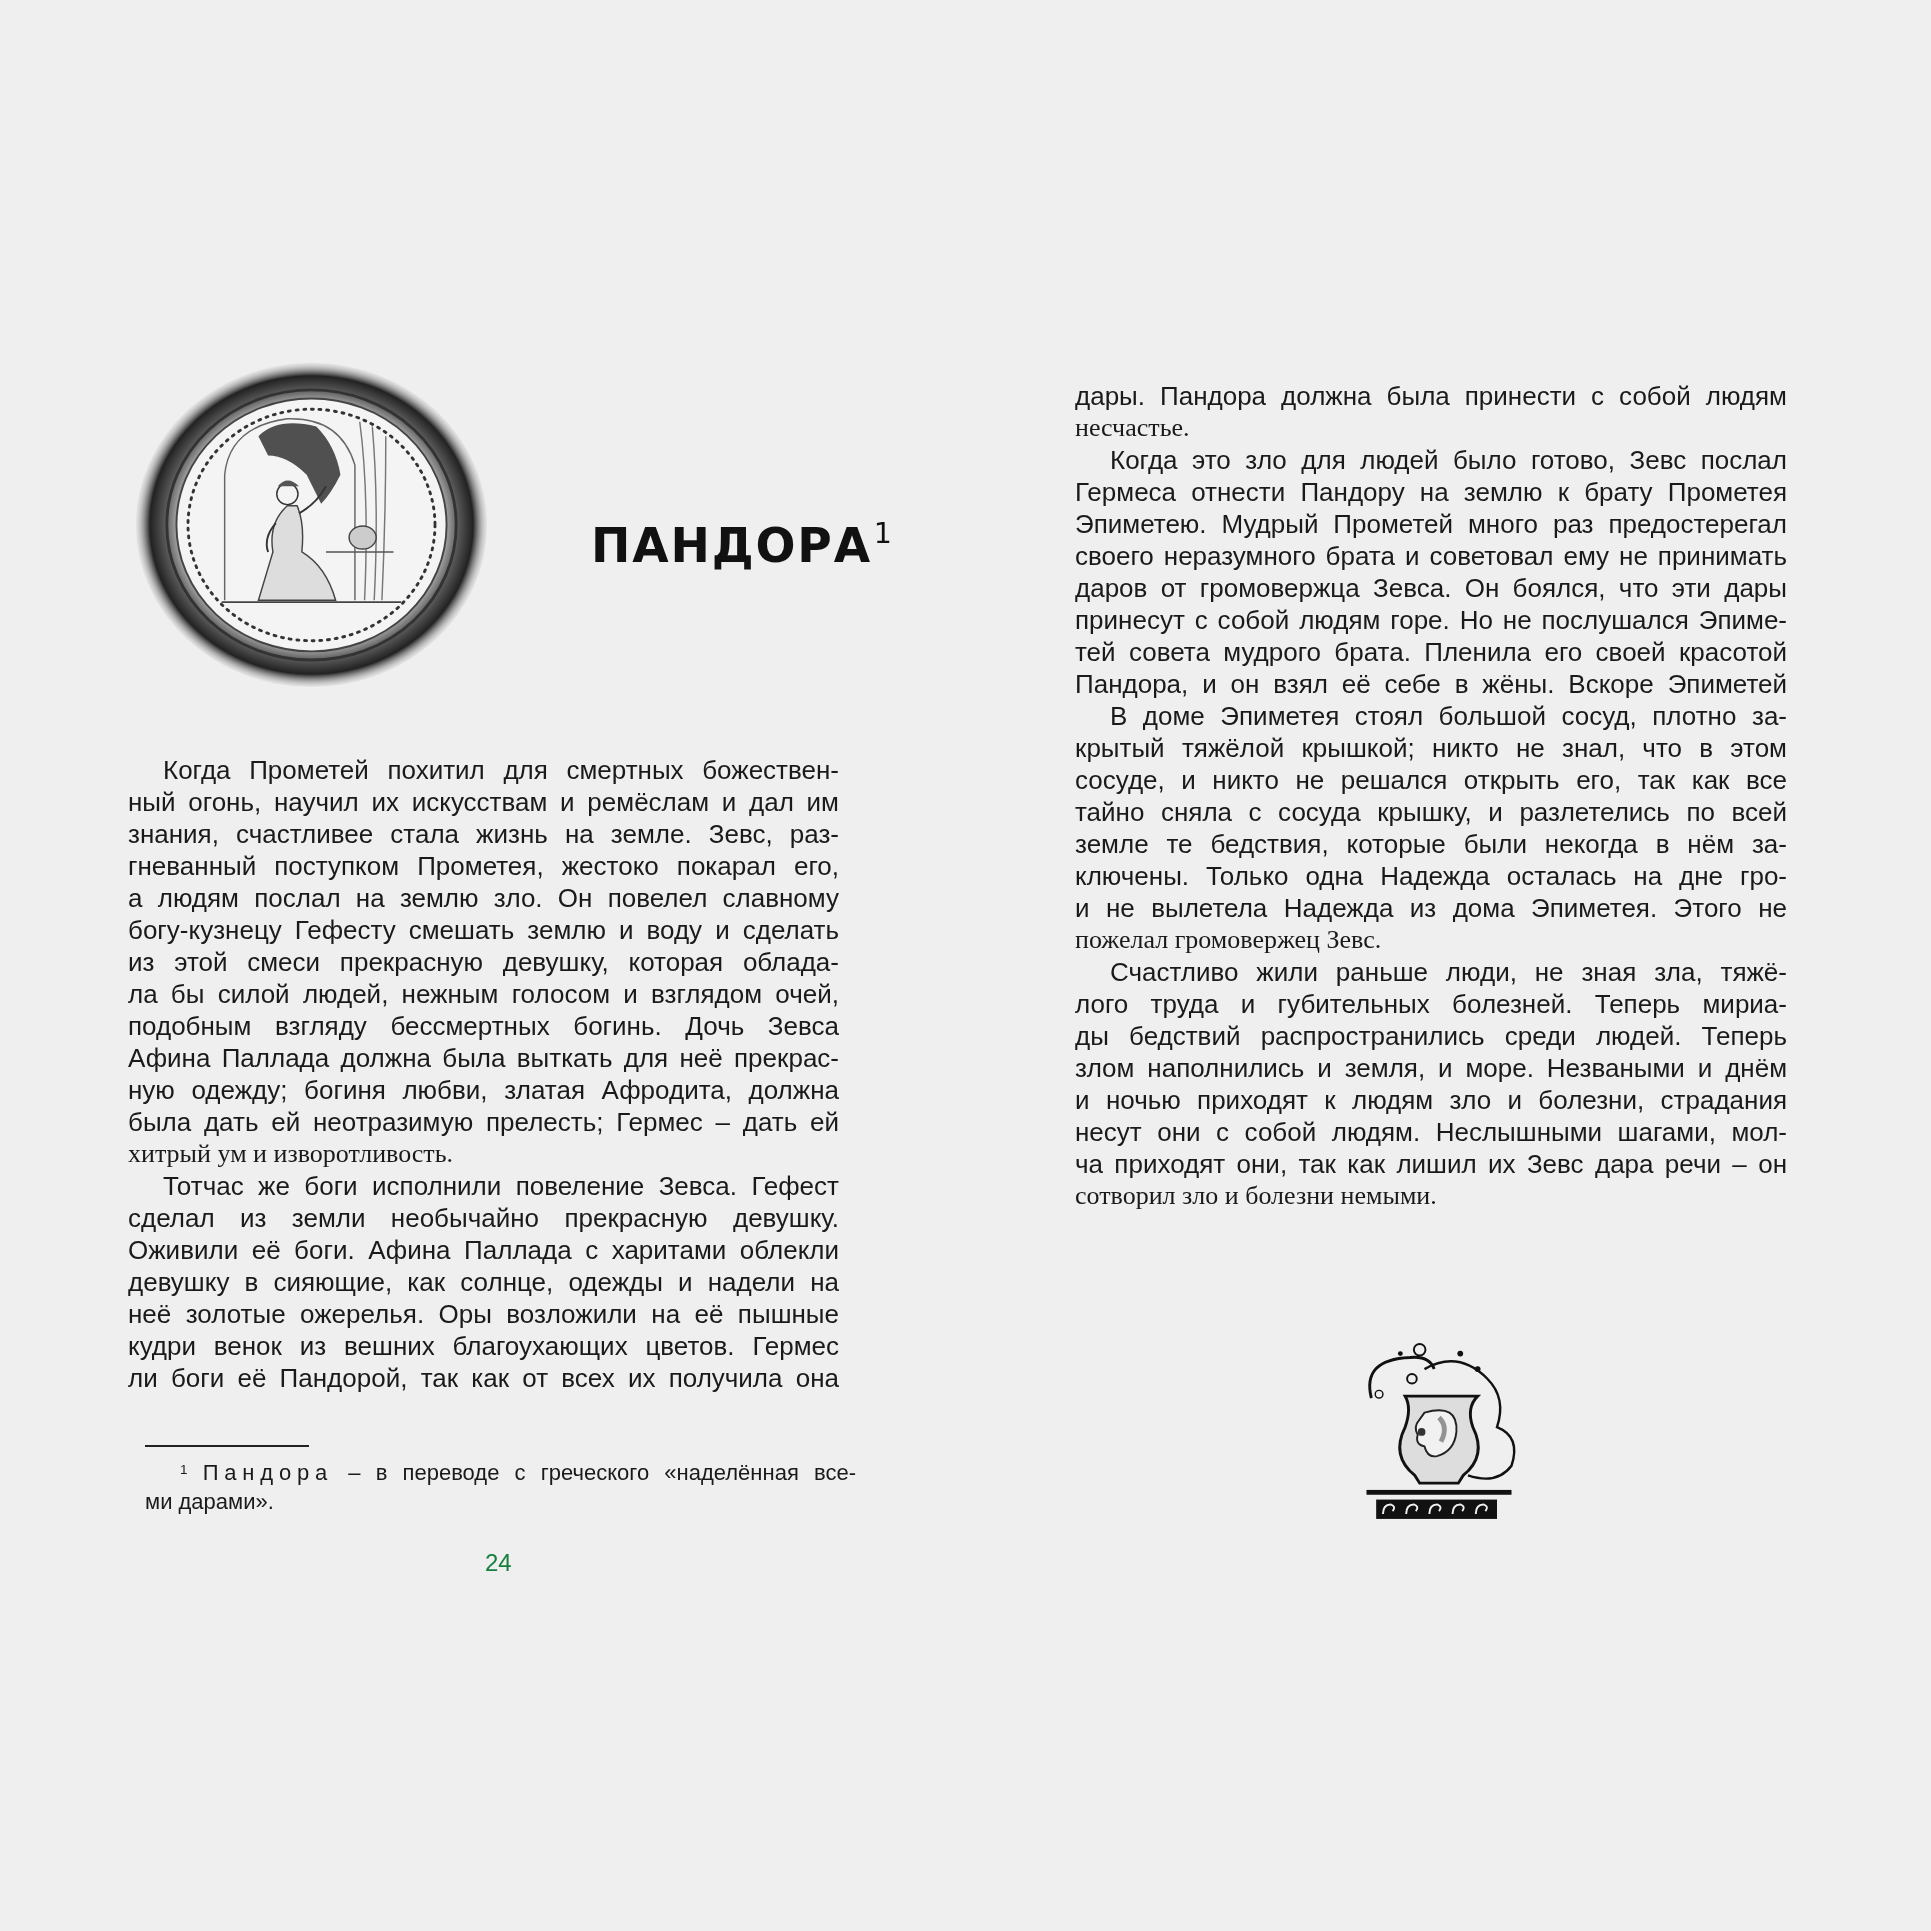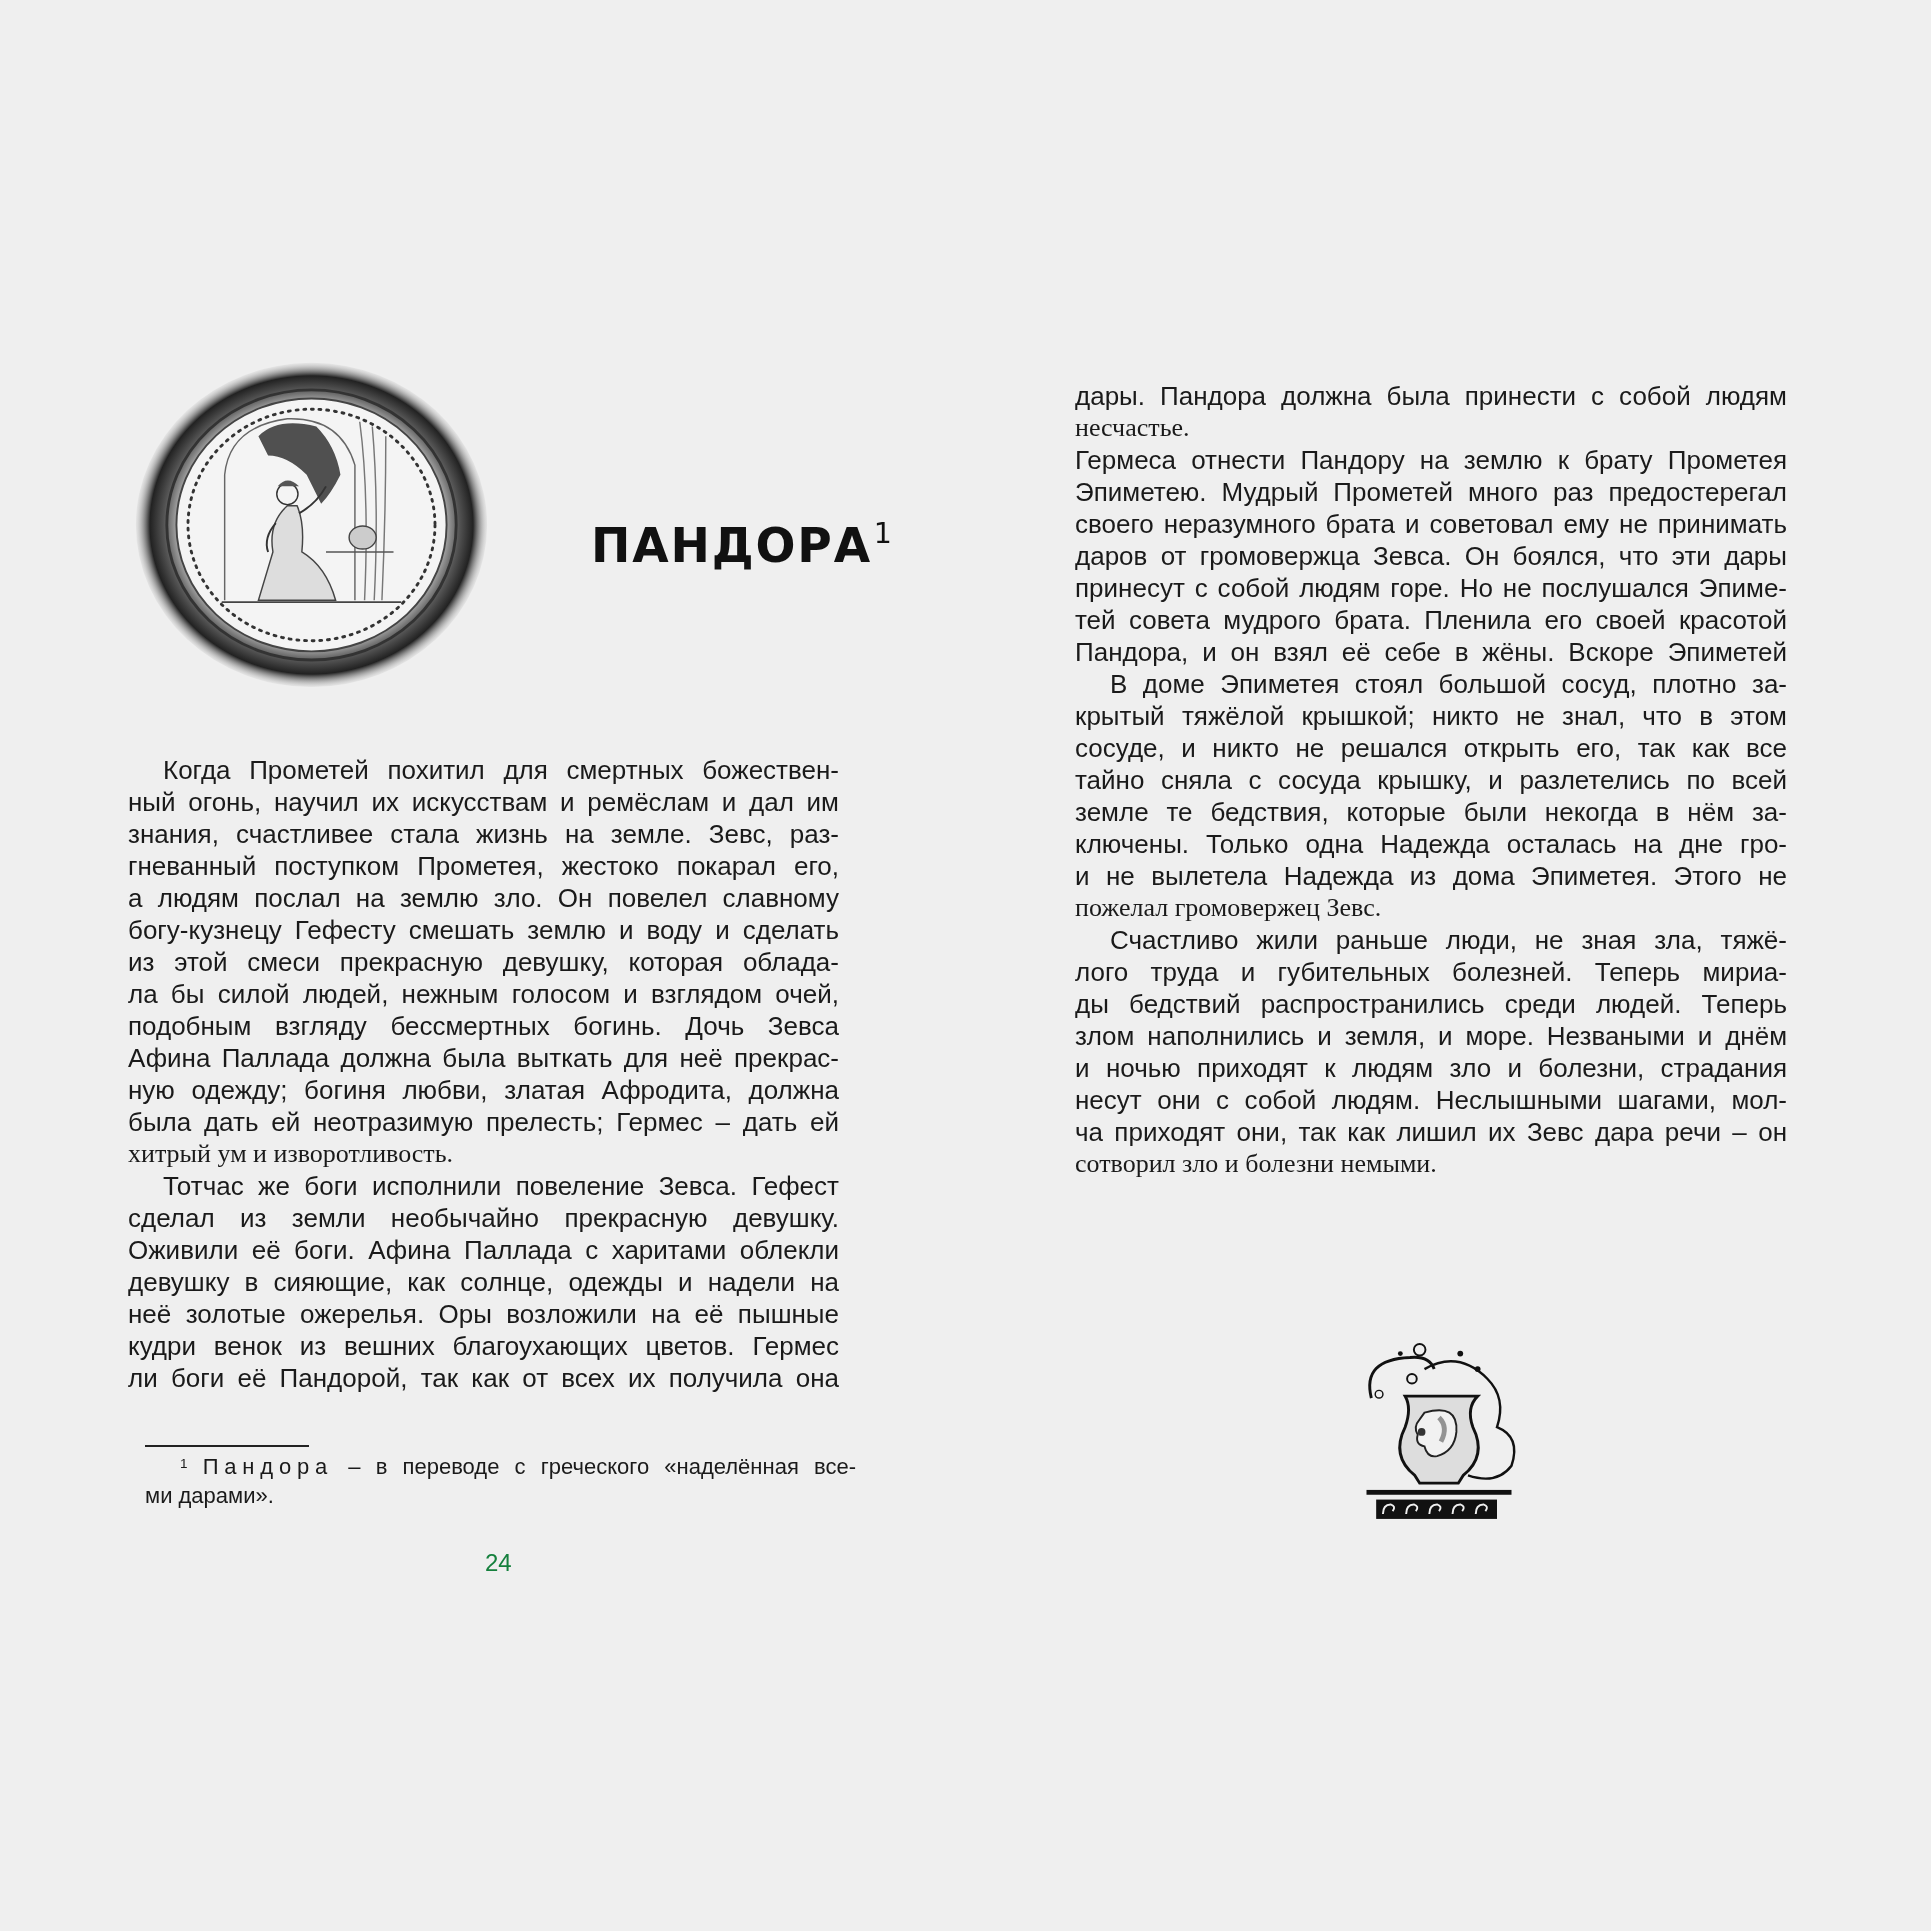--- a/index.html
+++ b/index.html
@@ -39,21 +39,21 @@
     text-align: justify;
     text-align-last: justify;
     overflow: visible;
     display: block;
   }
   .line.indent { padding-left: 35px; }
   .line.last { text-align-last: left; font-family: Liberation Serif, serif; }
 
   .footnote-rule { position: absolute; left: 145px; top: 1445px; width: 164px; height: 1.9px; background: #222; }
   .footnote { position: absolute; left: 145px; top: 1455px; width: 711px; font-size: 22px; }
-  .footnote .fline { height: 29px; line-height: 23px; white-space: nowrap; text-align: justify; text-align-last: justify; display:block; }
+  .footnote .fline { height: 29px; line-height: 36px; white-space: nowrap; text-align: justify; text-align-last: justify; display:block; }
   .footnote .fline.indent { padding-left: 35px; }
   .footnote .fline.last { text-align-last: left; }
   .footnote sup { font-size: 13.5px; vertical-align: top; position: relative; top: -2.9px; }
   .spaced { letter-spacing: 5.8px; }
 
   .page-number { position: absolute; left: 485px; top: 1549px; font-size: 24px; color: #15803d; }
 
   .vignette { position: absolute; left: 1352px; top: 1340px; width: 174px; height: 179px; }
 </style>
 </head>
@@ -126,20 +126,21 @@
       <span class="fline last">ми дарами».</span>
     </div>
 
     <div class="page-number">24</div>
   </div>
 
   <div class="page page-right">
     <div class="col col-right" style="left:109px" id="right-col">
         <span class="line">дары. Пандора должна была принести с собой людям</span>
         <span class="line last">несчастье.</span>
+        <span class="line indent">Когда это зло для людей было готово, Зевс послал</span>
         <span class="line">Гермеса отнести Пандору на землю к брату Прометея</span>
         <span class="line">Эпиметею. Мудрый Прометей много раз предостерегал</span>
         <span class="line">своего неразумного брата и советовал ему не принимать</span>
         <span class="line">даров от громовержца Зевса. Он боялся, что эти дары</span>
         <span class="line">принесут с собой людям горе. Но не послушался Эпиме-</span>
         <span class="line">тей совета мудрого брата. Пленила его своей красотой</span>
         <span class="line">Пандора, и он взял её себе в жёны. Вскоре Эпиметей</span>
         <span class="line indent">В доме Эпиметея стоял большой сосуд, плотно за-</span>
         <span class="line">крытый тяжёлой крышкой; никто не знал, что в этом</span>
         <span class="line">сосуде, и никто не решался открыть его, так как все</span>

